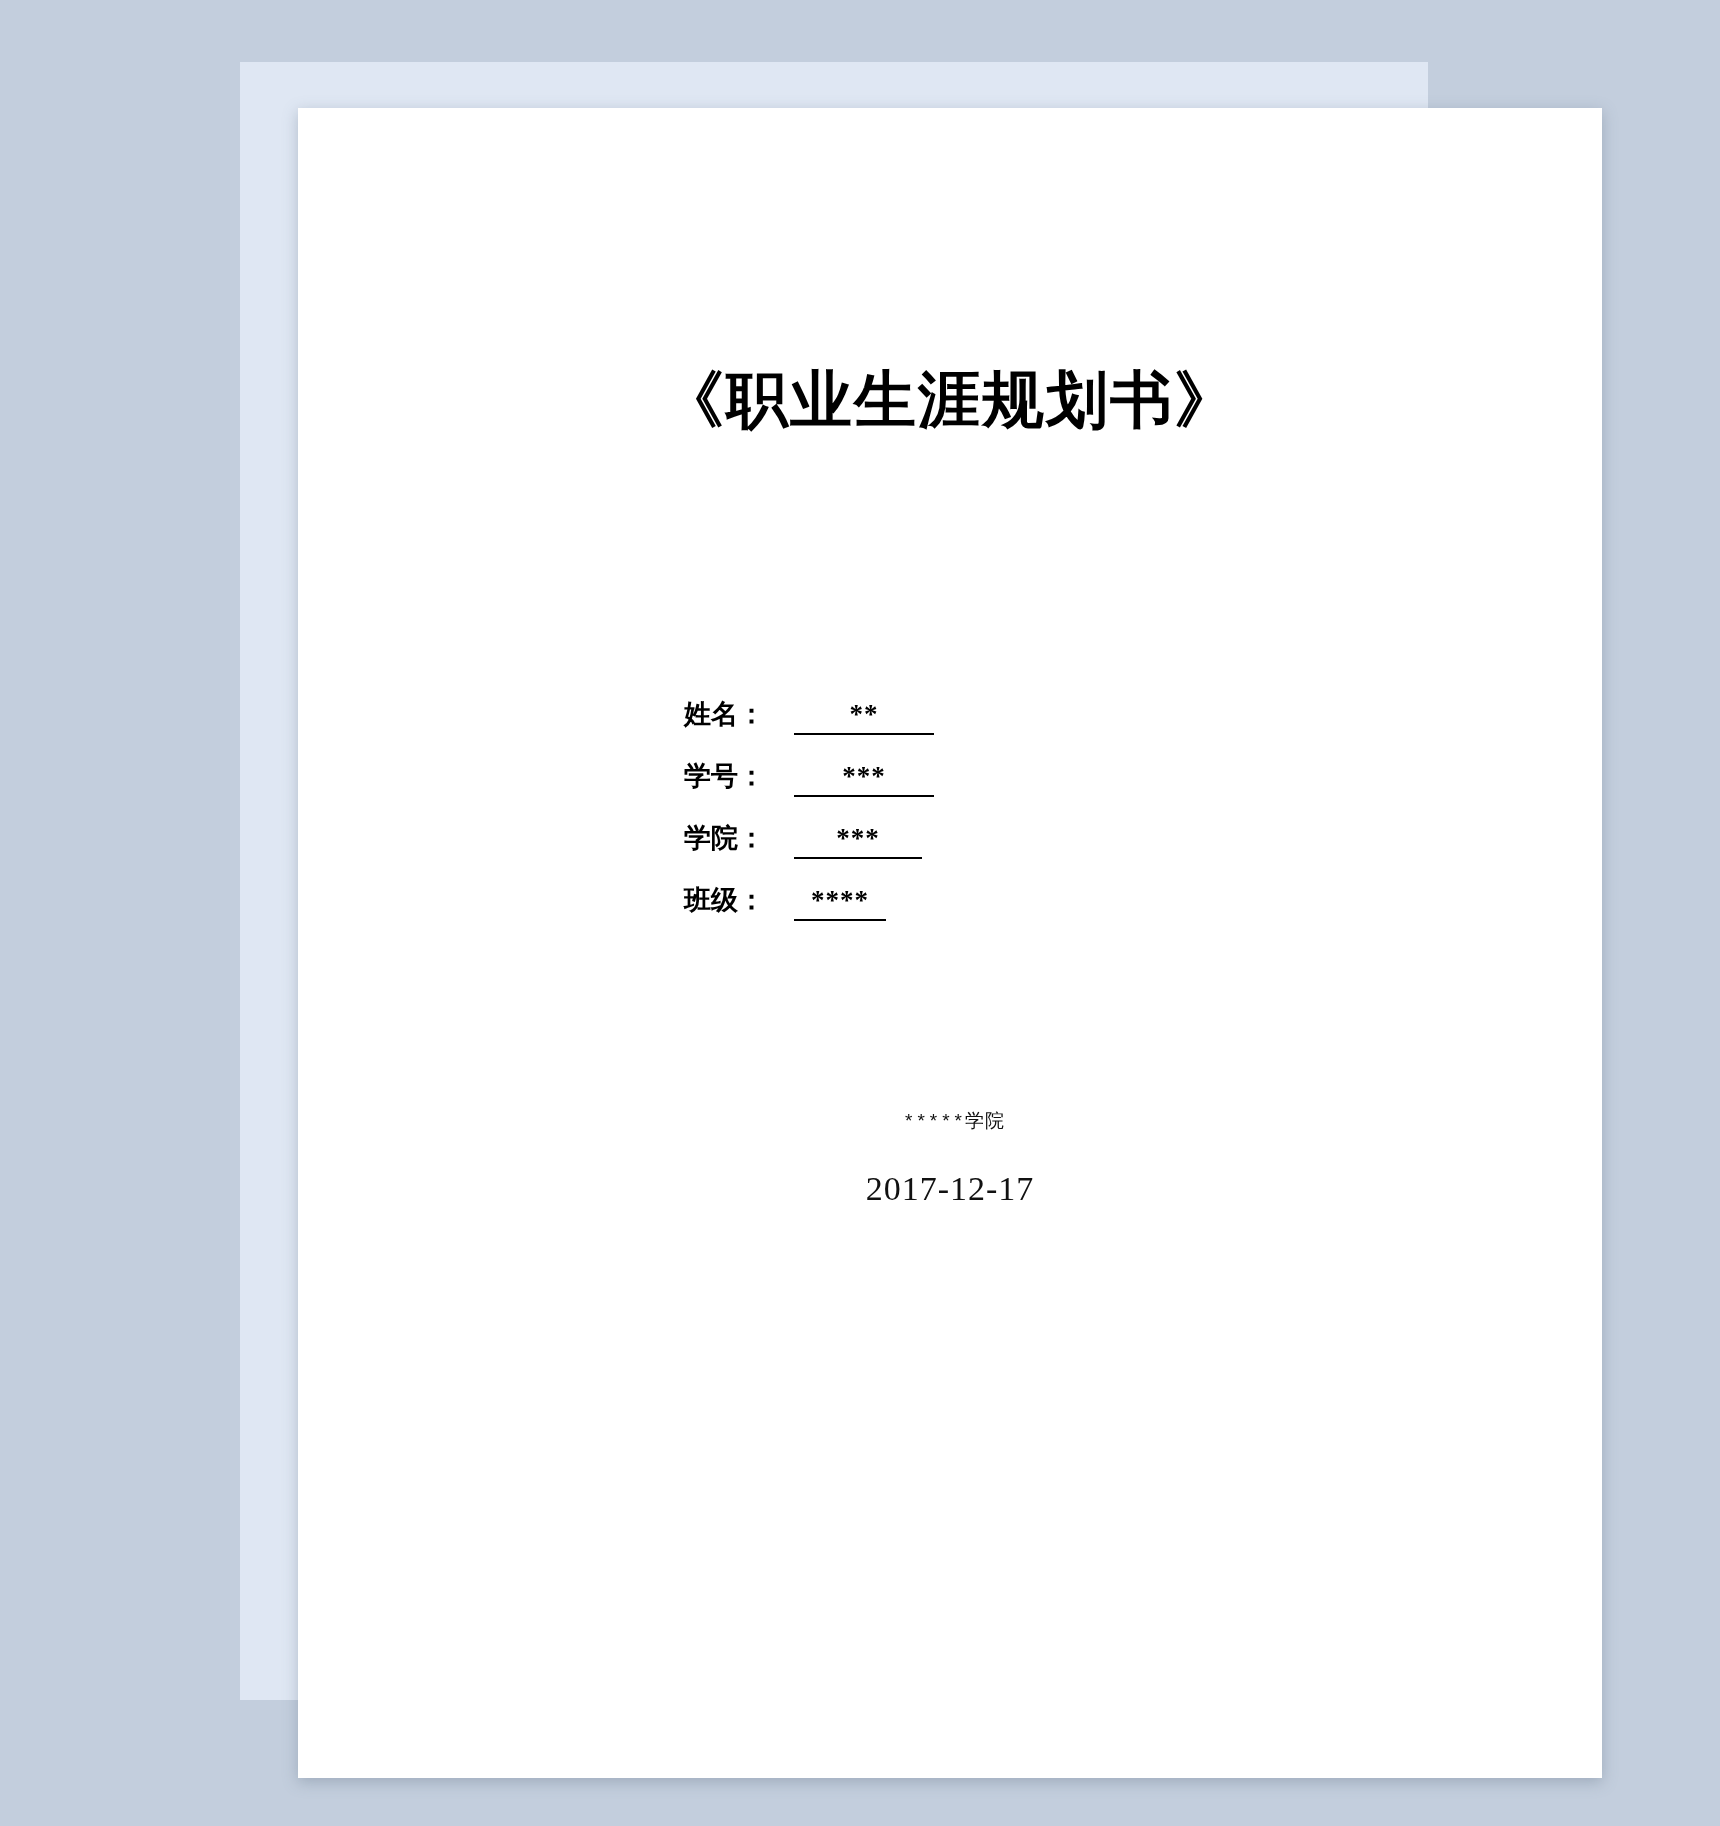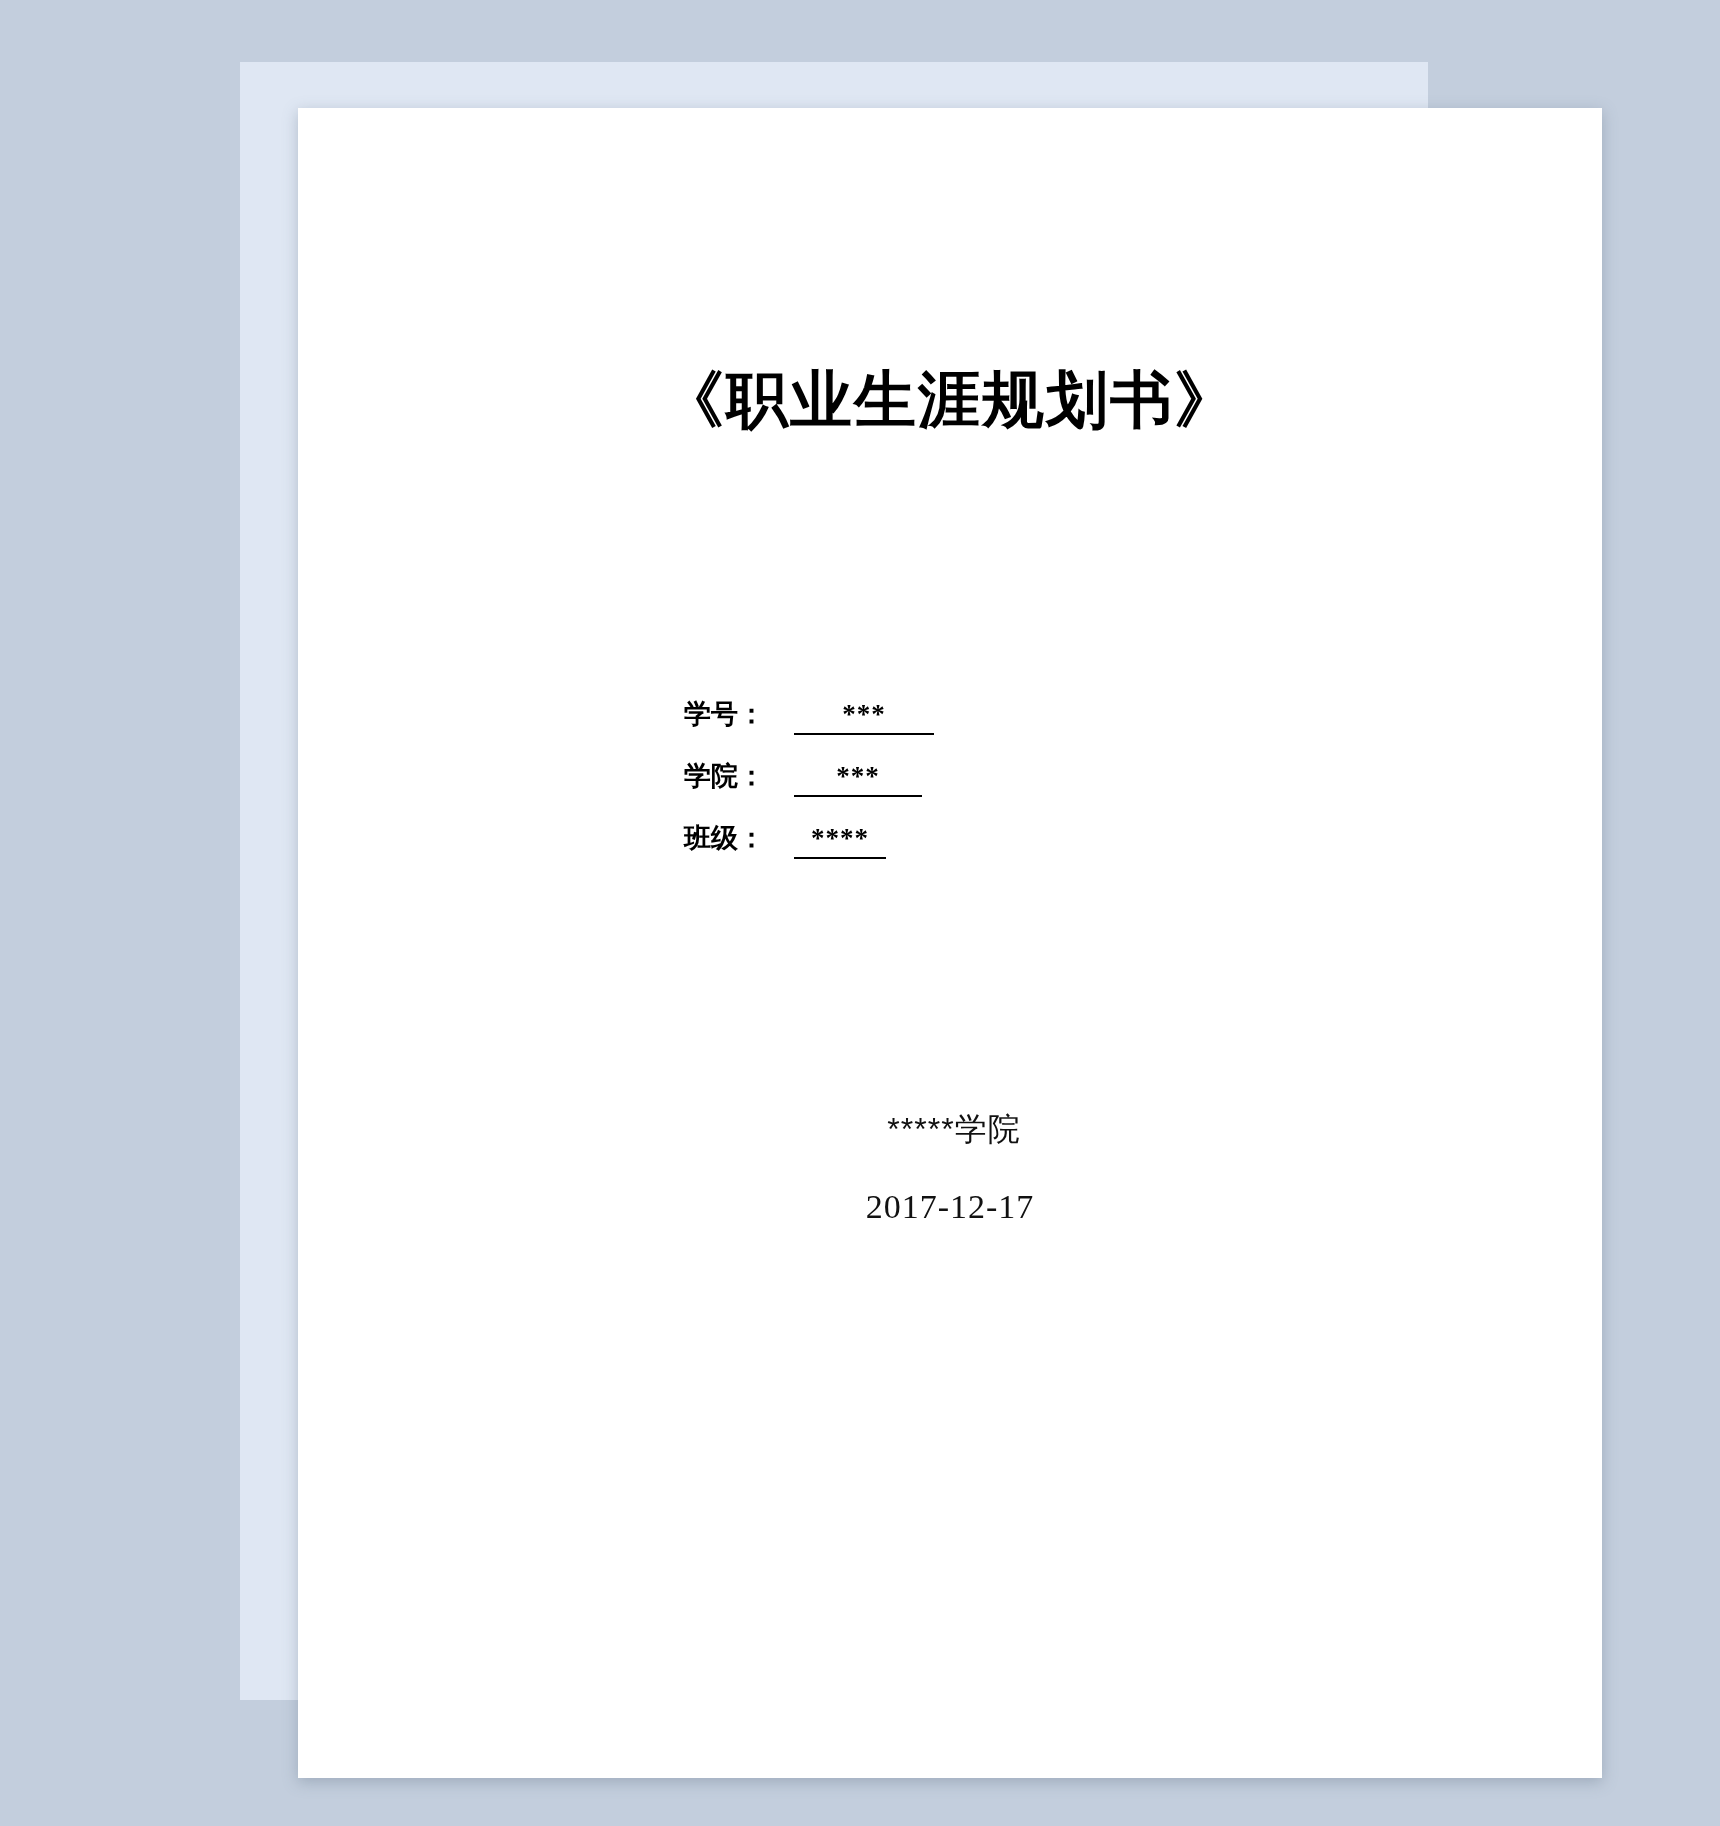--- a/index.html
+++ b/index.html
@@ -91,23 +91,23 @@
 
   .footer {
     position: absolute;
     left: 0;
     right: 0;
     top: 1000px;
     text-align: center;
   }
 
   .footer-org {
-    font-size: 32px;
+    font-size: 19px;
     color: #111111;
-    font-family: Liberation Sans, sans-serif;
+    font-family: Liberation Mono, monospace;
     letter-spacing: 1px;
     margin-left: 8px;
   }
 
   .footer-date {
     font-size: 34px;
     color: #111111;
     font-family: "Liberation Serif", "DejaVu Serif", serif;
     margin-top: 36px;
     letter-spacing: 1px;
@@ -117,20 +117,24 @@
 <body>
 
 <div class="back-sheet"></div>
 
 <div class="page">
 
   <div class="doc-title">《职业生涯规划书》</div>
 
   <div class="fields">
 
+    <div class="field-row">
+      <span class="field-label">姓名：</span>
+      <span class="field-value v-name">**</span>
+    </div>
 
     <div class="field-row">
       <span class="field-label">学号：</span>
       <span class="field-value v-id">***</span>
     </div>
 
     <div class="field-row">
       <span class="field-label">学院：</span>
       <span class="field-value v-coll">***</span>
     </div>

